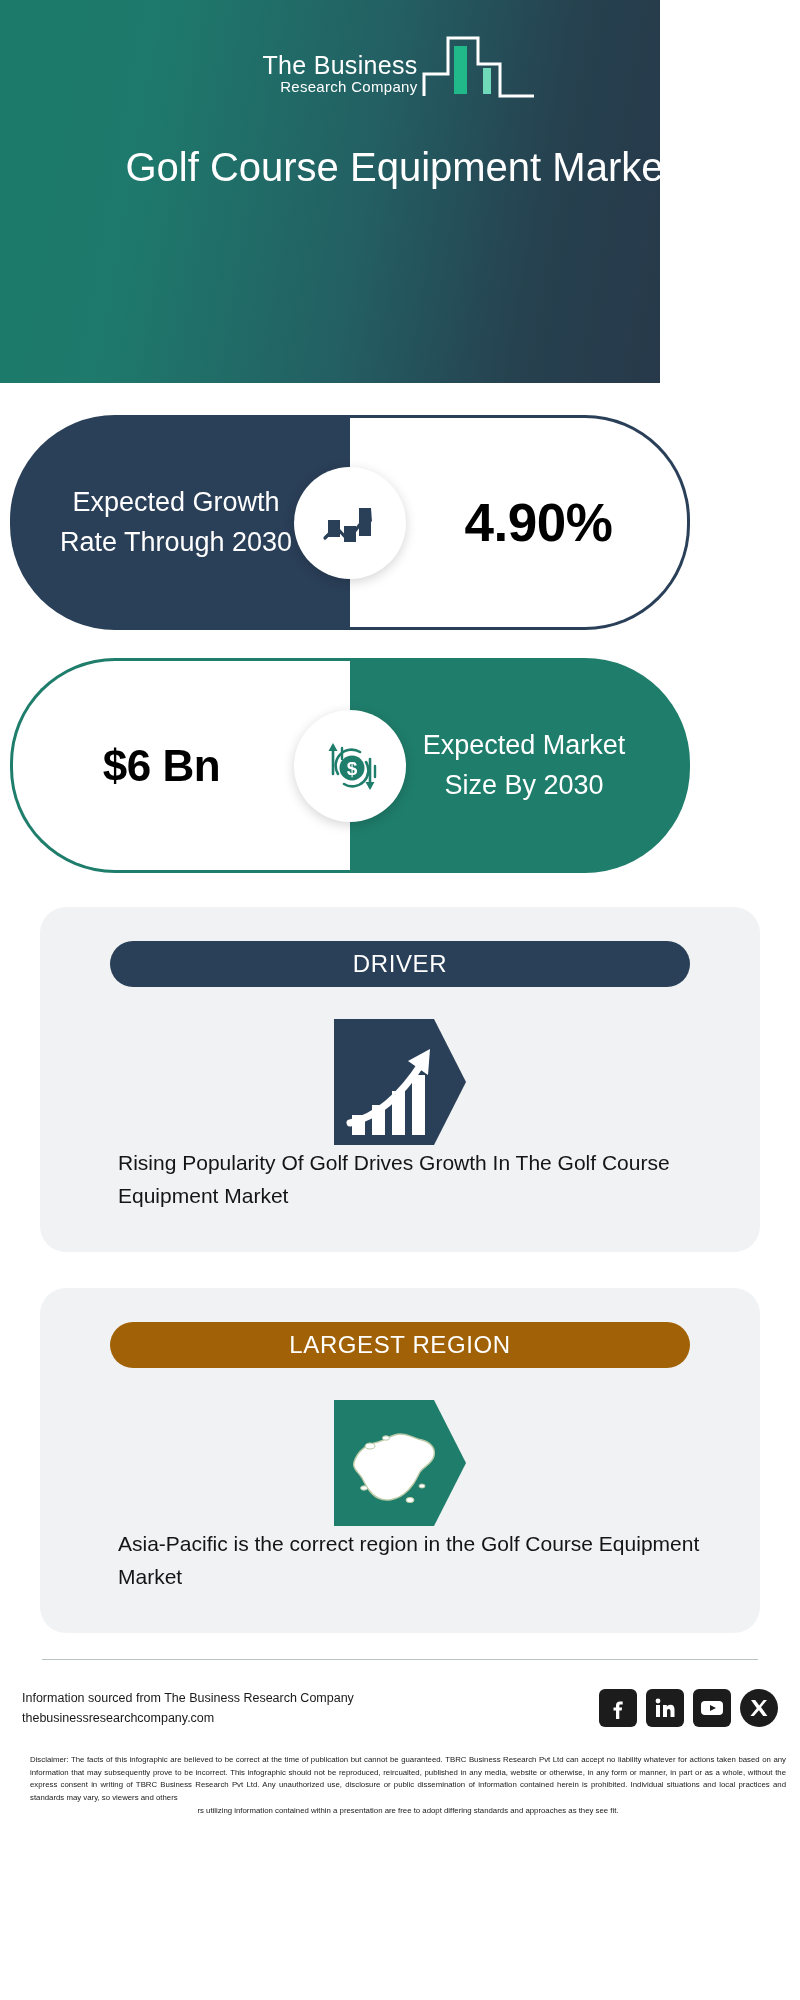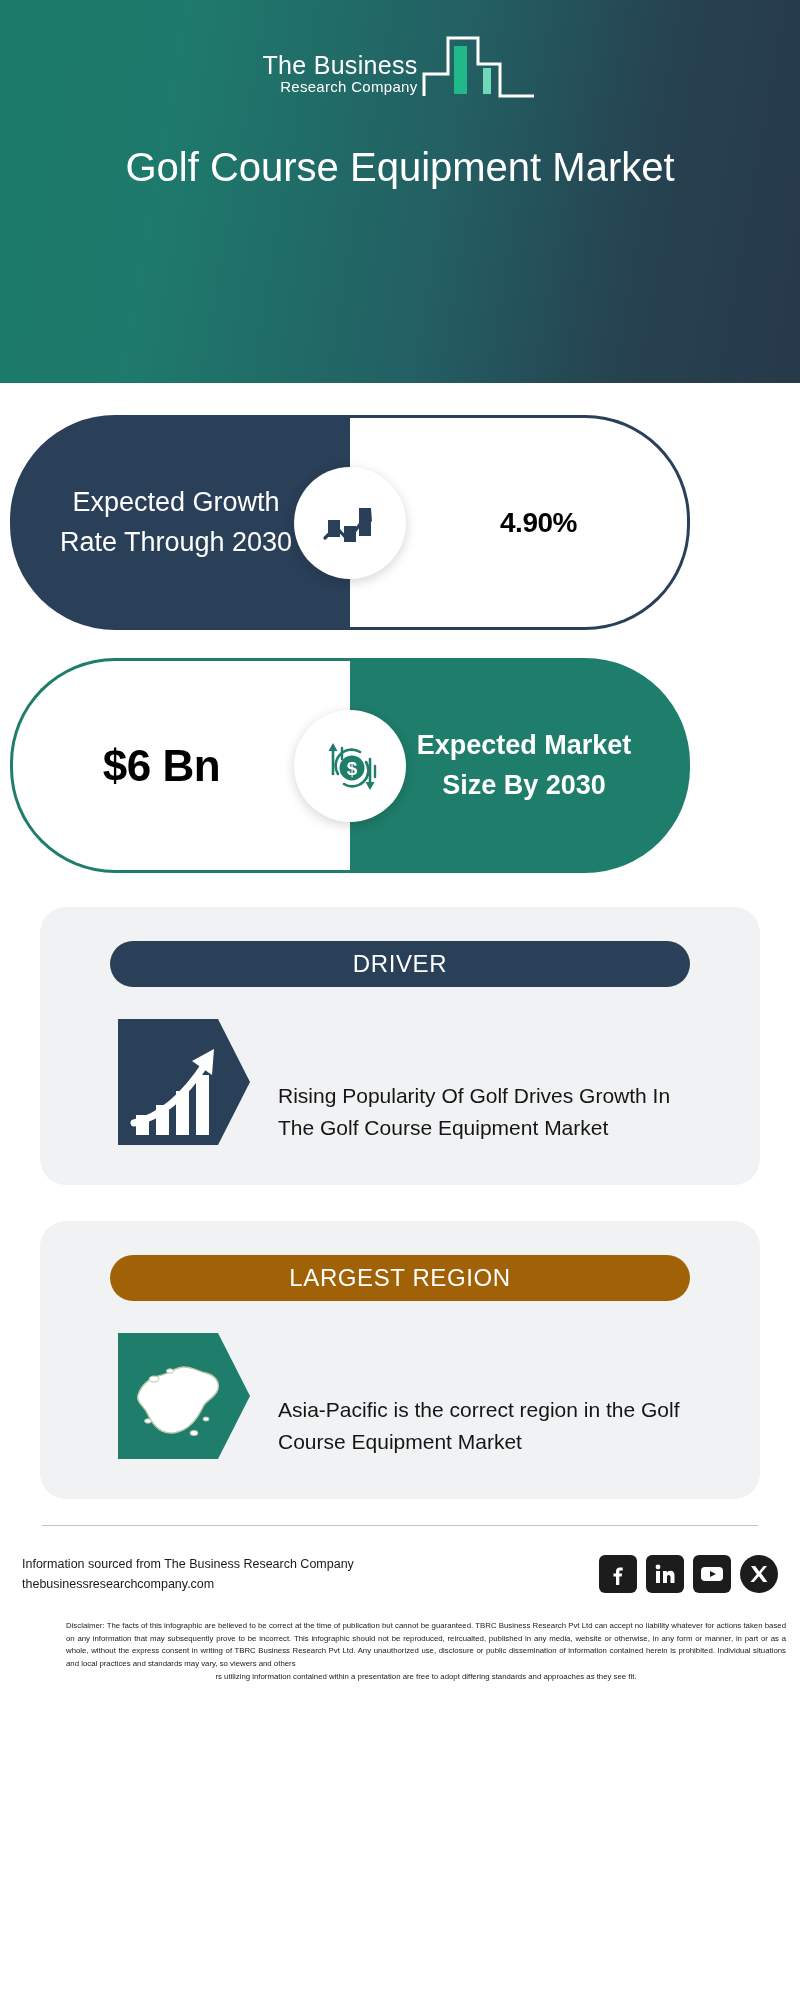--- a/index.html
+++ b/index.html
@@ -13,21 +13,21 @@
     position: relative;
     width: 800px;
     height: 2000px;
     overflow: hidden;
     background: #ffffff;
   }
 
   
   .header {
     position: relative;
-    width: 800px;
+    width: 660px;
     height: 383px;
     background: linear-gradient(100deg, #1b7a69 0%, #1e7a6c 22%, #235f63 55%, #26414f 80%, #27394a 100%);
     overflow: hidden;
   }
   .logo-wrap {
     position: absolute;
     top: 28px;
     left: 0;
     width: 800px;
     display: flex;
@@ -110,21 +110,21 @@
   .outline-right {
     border: 3px solid #2a3f58;
     border-left: none;
     border-radius: 0 105px 105px 0;
     display: flex;
     align-items: center;
     justify-content: center;
     background: #ffffff;
   }
   .outline-right .bigval {
-    font-size: 28px;
+    font-size: 53px;
     font-weight: bold;
     color: #000000;
     letter-spacing: -0.5px;
     padding-left: 40px;
   }
 
   
   .outline-left {
     border: 3px solid #1f7d6b;
     border-right: none;
@@ -145,21 +145,20 @@
     background: #1f7d6b;
     border-radius: 0 105px 105px 0;
     display: flex;
     align-items: center;
     justify-content: center;
     text-align: center;
     color: #ffffff;
     font-size: 27px;
     line-height: 1.45;
     padding: 0 36px 0 44px;
-    font-weight: bold;
   }
 
   .center-badge {
     position: absolute;
     top: 50%;
     left: 350px;
     transform: translate(-50%, -50%);
     width: 112px;
     height: 112px;
     border-radius: 50%;
@@ -192,24 +191,25 @@
     justify-content: center;
     color: #ffffff;
     font-size: 24px;
     letter-spacing: 0.6px;
   }
   .pill.dark { background: #2a3f58; }
   .pill.green { background: #a16207; }
 
   .panel-body {
     display: flex;
-    align-items: flex-end;
+    align-items: center;
     margin-top: 32px;
     padding-left: 78px;
     padding-right: 50px;
+    flex-direction: column;
   }
   .icon-shape {
     flex: 0 0 auto;
     width: 132px;
     height: 126px;
     margin-right: 28px;
     position: relative;
   }
   .panel-text {
     font-size: 21px;
@@ -245,21 +245,20 @@
     background: #1c1c1c;
     display: flex; align-items: center; justify-content: center;
     color: #ffffff;
   }
   .disclaimer {
     padding: 12px 14px 10px 30px;
     font-size: 7.8px;
     line-height: 1.62;
     color: #1a1a1a;
     text-align: justify;
-    margin-left: 36px;
   }
   .disclaimer .dlast { text-align: center; display: block; }
 </style>
 </head>
 <body>
 
 <div class="page">
 
   <div class="header">
     <div class="logo-wrap">

